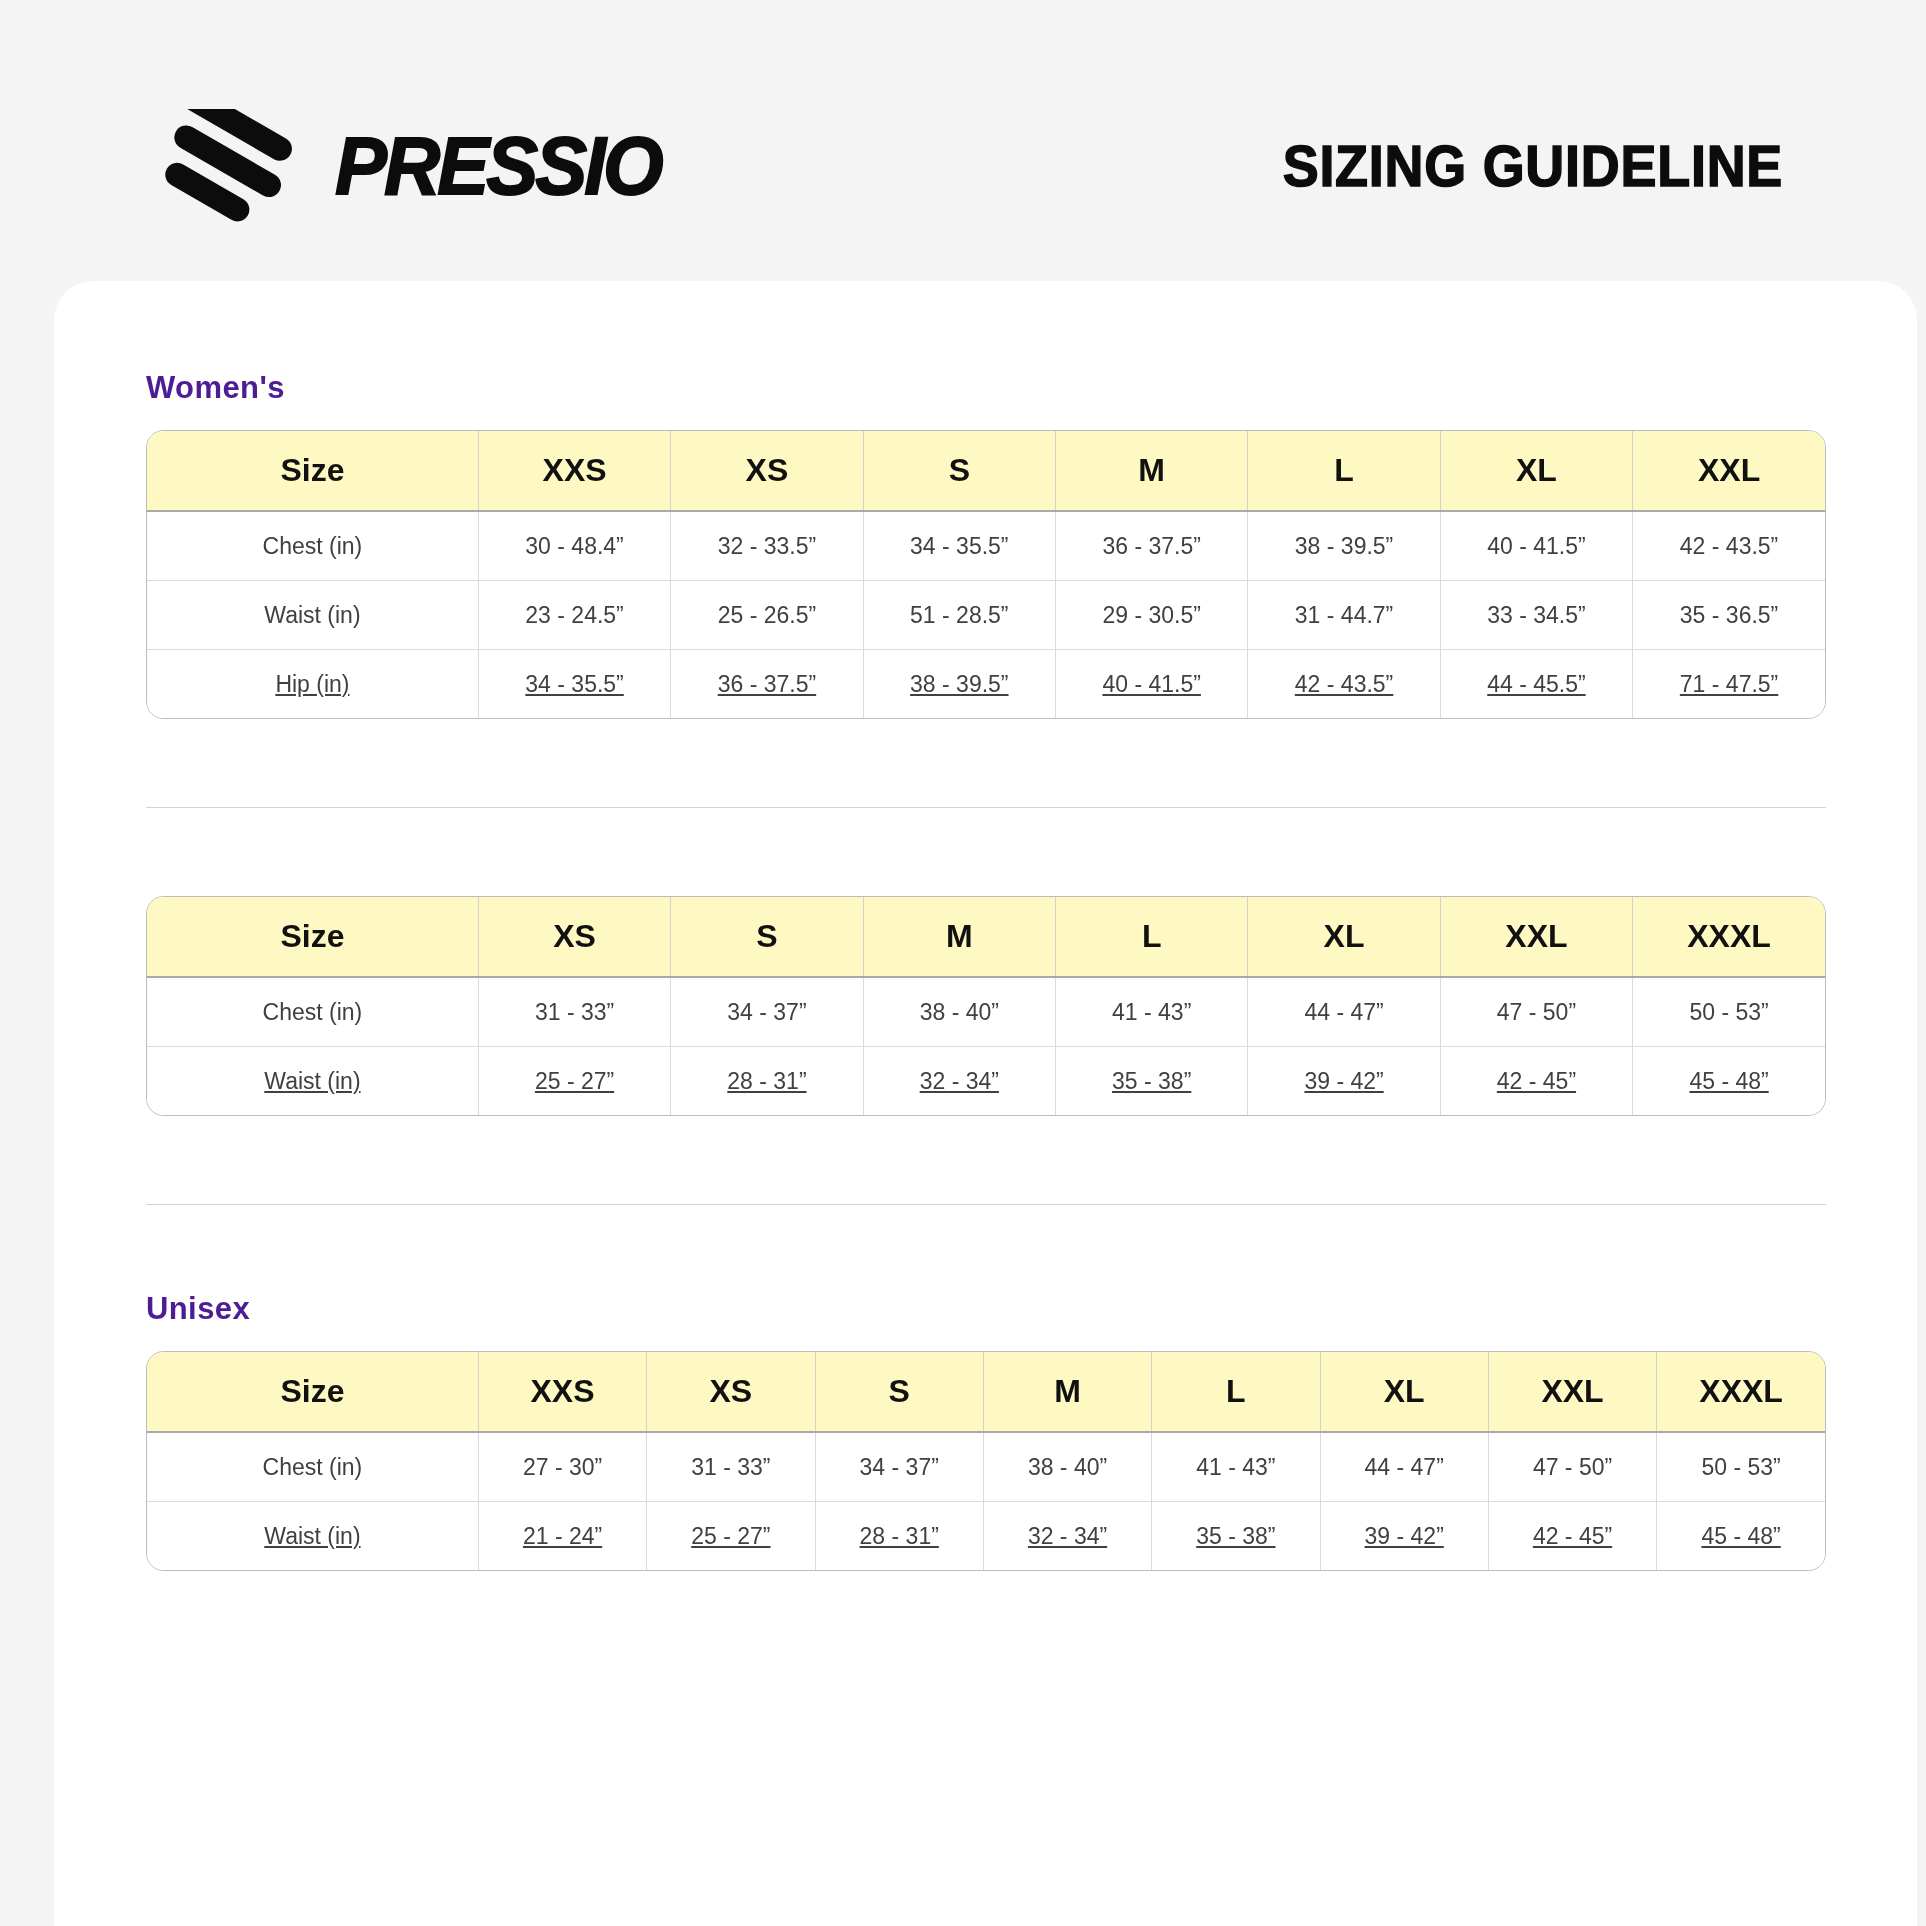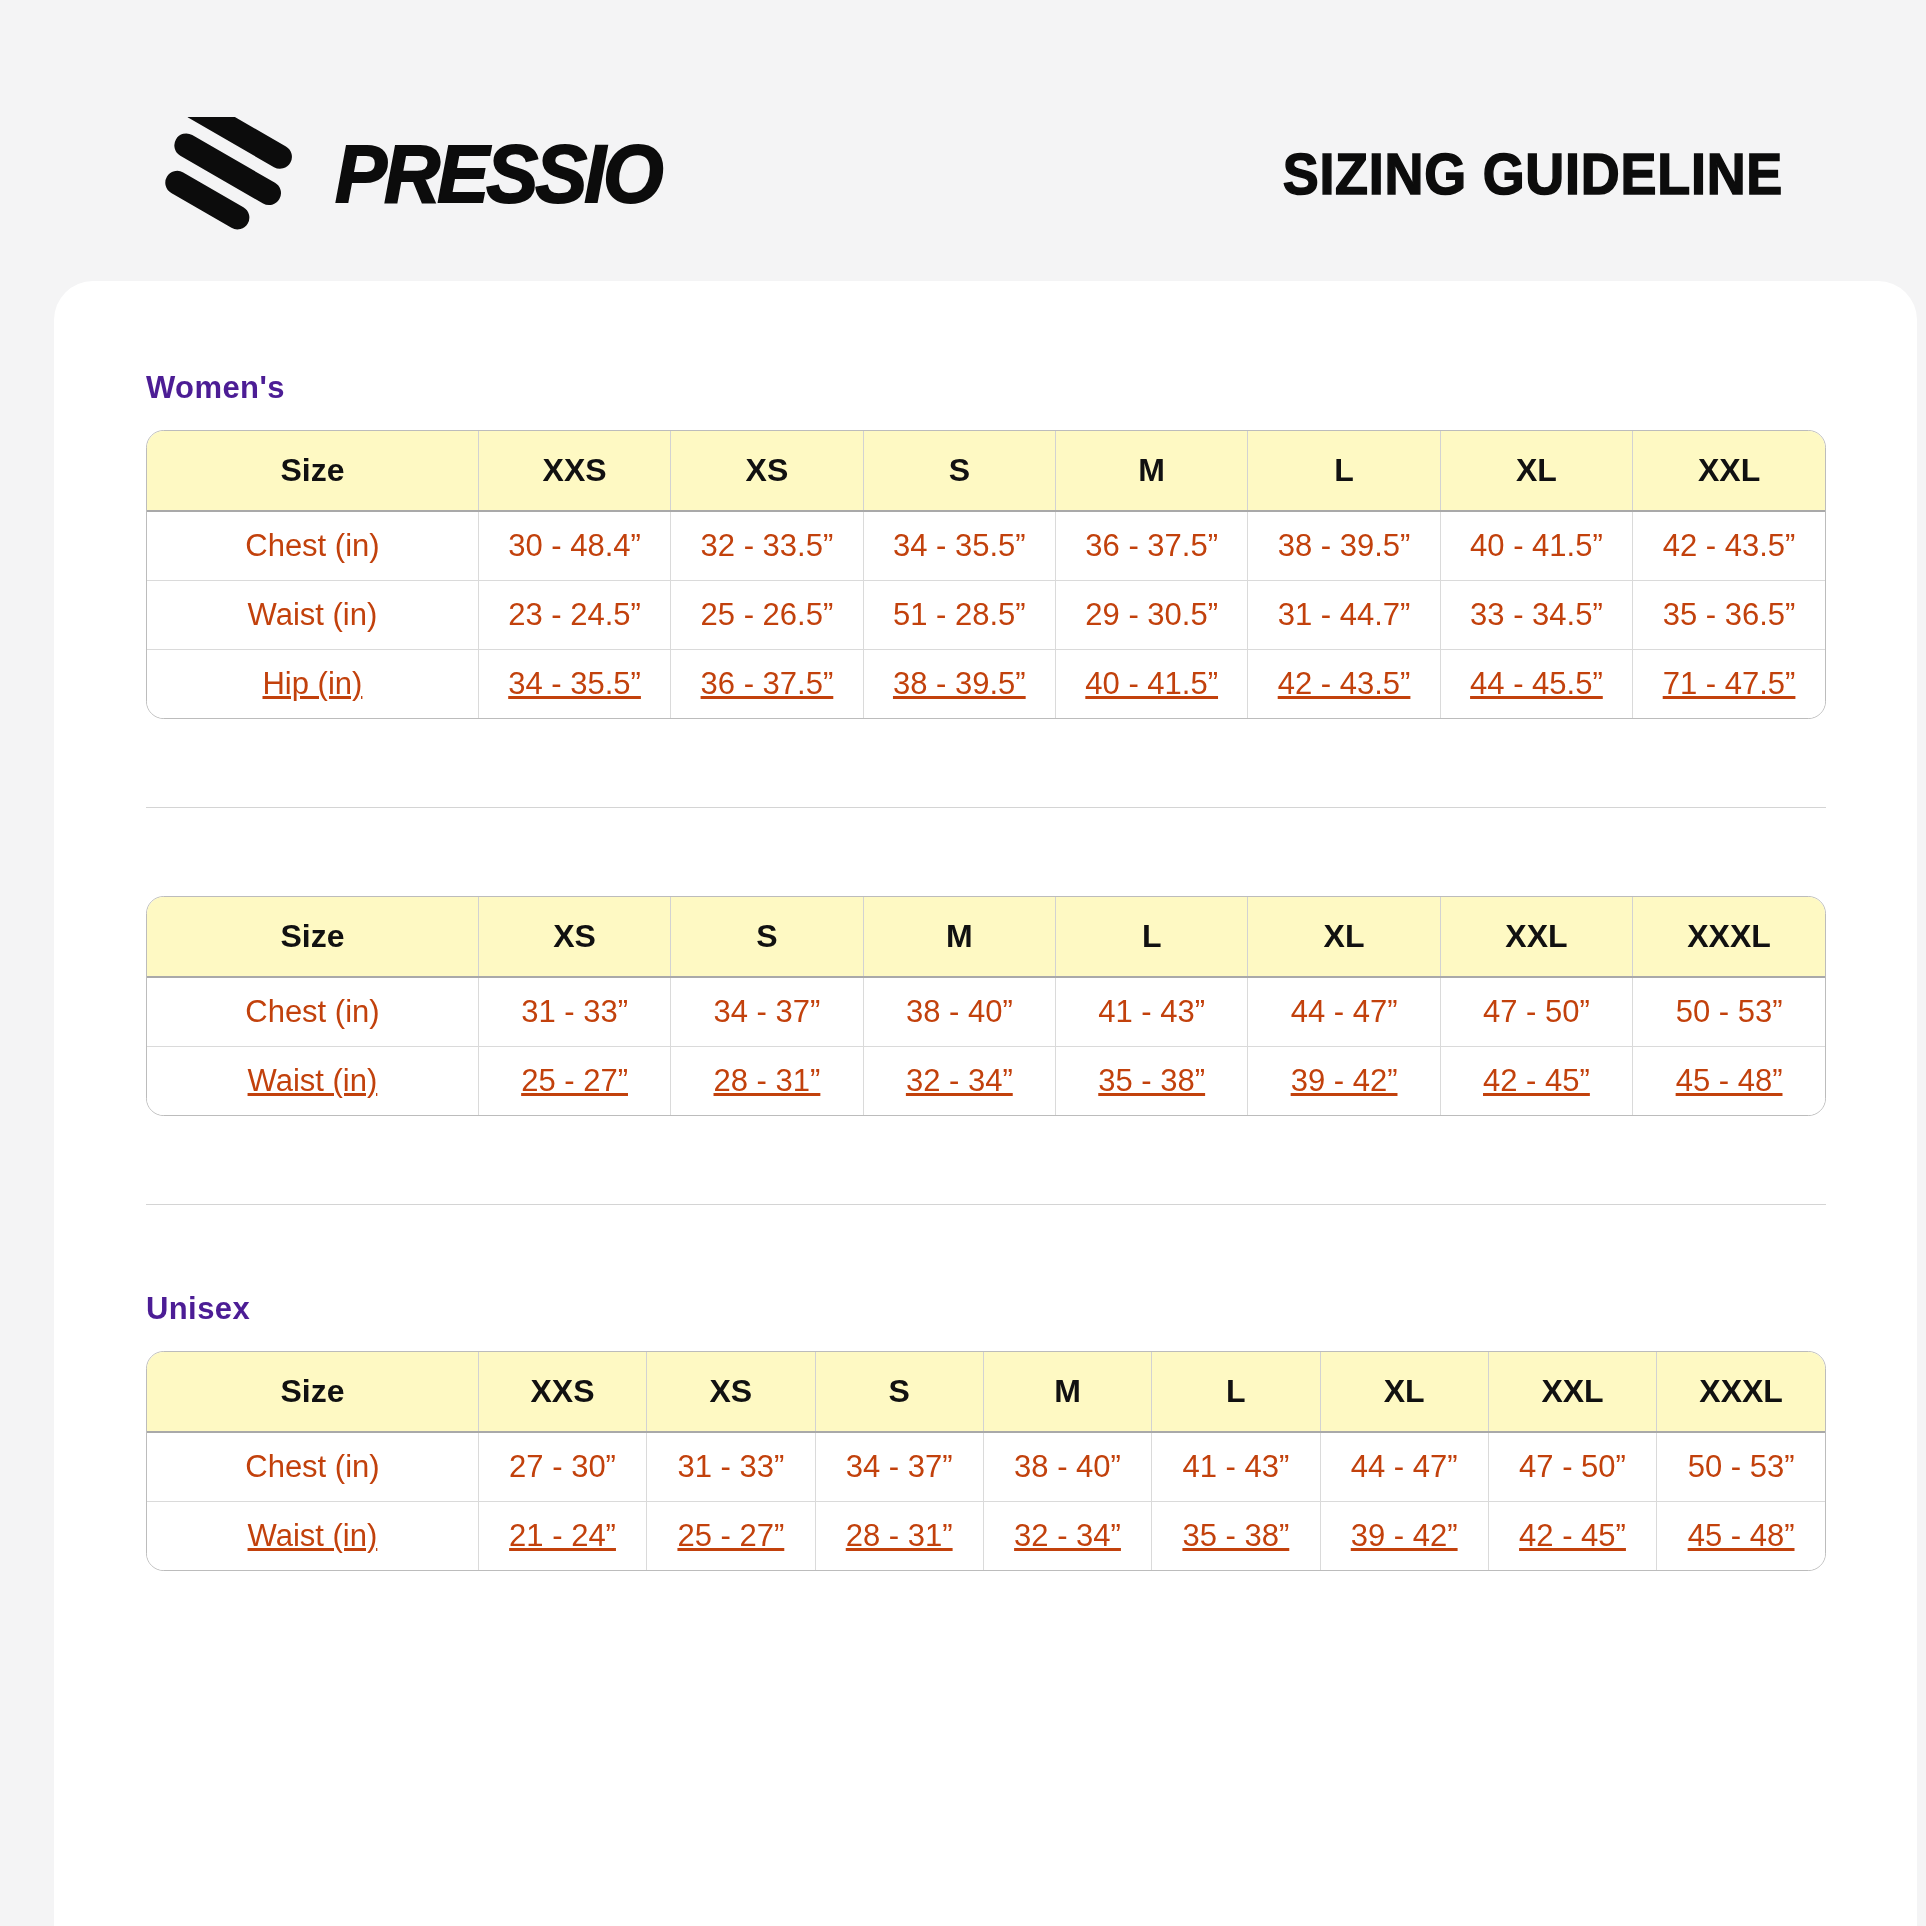--- a/index.html
+++ b/index.html
@@ -5,21 +5,21 @@
 <style>
   html, body {
     margin: 0; padding: 0;
     width: 1965px; height: 2542px;
     background: #f4f4f5;
     font-family: "Liberation Sans", sans-serif;
     color: #141414;
     overflow: hidden;
   }
   .top-header {
-    position: absolute; top: 12px; left: 0; right: 0; height: 281px;
+    position: absolute; top: 4px; left: 0; right: 0; height: 281px;
     display: flex; align-items: center; justify-content: space-between;
     padding: 42px 143px 0 146px; box-sizing: border-box;
   }
   .brand { display: flex; align-items: center; gap: 23px; }
   .brand-icon svg { width: 166px; height: 114px; display: block; }
   .brand-name {
     font-size: 82px; font-weight: bold; font-style: italic;
     letter-spacing: -3.1px; color: #0c0c0c;
     -webkit-text-stroke: 1.9px #0c0c0c;
     transform: scaleX(0.95); transform-origin: left center;
@@ -47,21 +47,21 @@
   }
   table { width: 100%; border-collapse: collapse; table-layout: fixed; }
   th {
     height: 77px; background: #fef9c3;
     font-size: 32px; font-weight: bold; color: #111;
     border-bottom: 2.7px solid #a9a9a9; border-right: 0.8px solid #d2d2d2;
     text-align: center; vertical-align: middle;
   }
   th:last-child { border-right: none; }
   td {
-    height: 66px; font-size: 31px; color: #c2410c;
+    height: 66px; font-size: 23px; color: #404040;
     border-bottom: 1.2px solid #dadada; border-right: 0.8px solid #dadada;
     text-align: center; vertical-align: middle; background: #fff;
   }
   td:last-child { border-right: none; }
   tbody tr:last-child td { border-bottom: none; text-decoration: underline; }
   .cols-8 th:first-child, .cols-8 td:first-child,
   .cols-9 th:first-child, .cols-9 td:first-child { width: 19.6%; }
   .footnote {
     margin: 21px 0 0 0; font-size: 25.4px; color: #9b9b9b; line-height: 1.15;
   }

